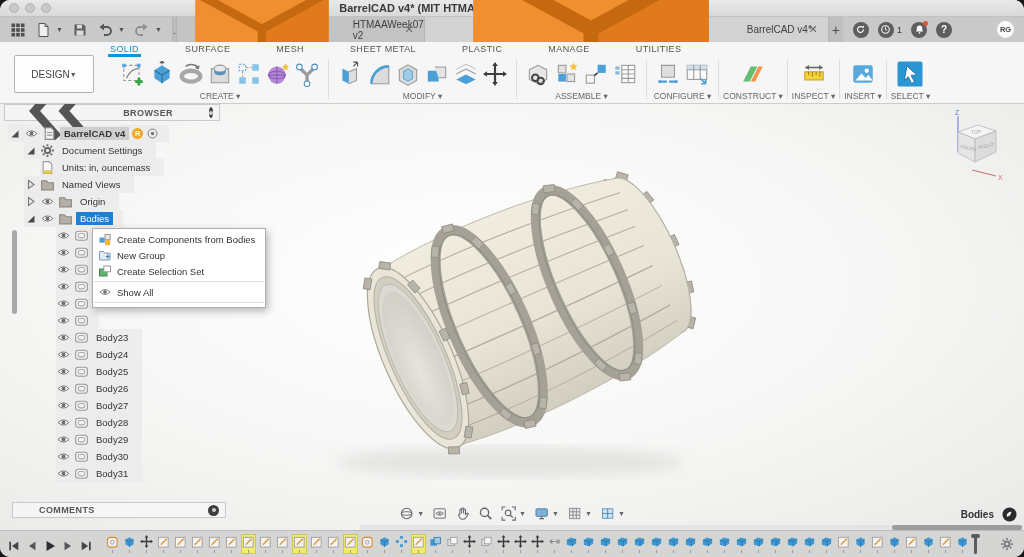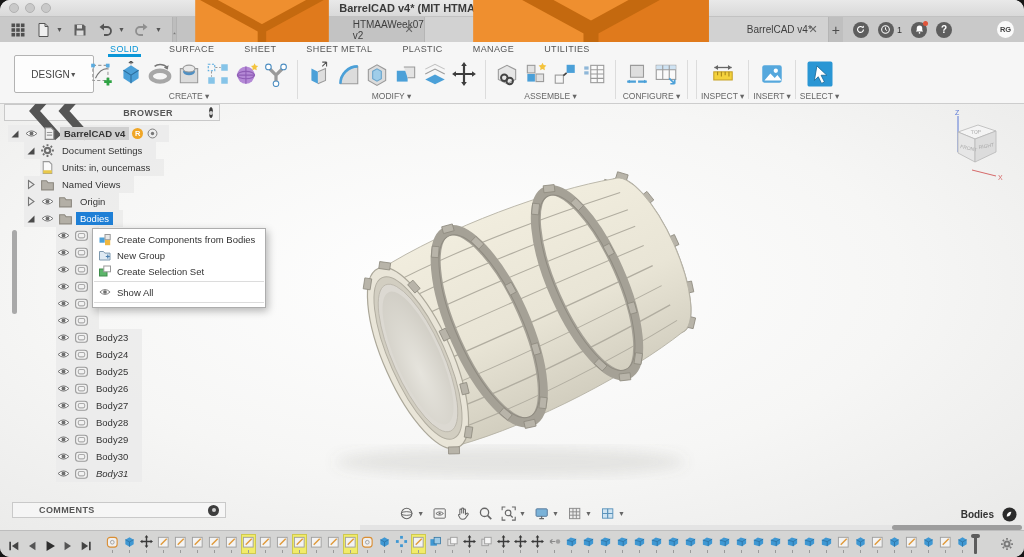--- a/index.html
+++ b/index.html
@@ -29,24 +29,24 @@
   .circbtn svg{width:11px;height:11px;}
   .circbtn .glyphtxt{color:#fff;font-size:10px;font-weight:bold;}
   .avatar{width:17px;height:17px;border-radius:50%;background:#fafafa;display:flex;align-items:center;justify-content:center;font-size:7.5px;font-weight:bold;color:#444;margin-left:36px;}
   .badge1{font-size:9px;color:#333;margin-left:-6px;}
   .reddot{position:absolute;top:-1px;right:-1px;width:5px;height:5px;border-radius:50%;background:#e0543a;}
   .plusbtn{font-size:14px;color:#4c4c4c;padding:0 3px;background:#bfbfbf;height:100%;display:flex;align-items:center;}
 
   
   .ribbon{position:relative;height:62px;background:#f6f6f6;border-bottom:1px solid #cdcdcd;}
   .designbtn{position:absolute;left:14px;top:13px;width:80px;height:38px;background:#fdfdfd;border:1px solid #b3b3b3;border-radius:2px;display:flex;align-items:center;justify-content:center;font-size:10px;color:#444;gap:4px;}
-  .rtabs{position:absolute;left:100px;top:0;height:15px;display:flex;gap:26px;padding-left:8px;}
+  .rtabs{position:absolute;left:100px;top:0;height:15px;display:flex;gap:42px;padding-left:8px;}
   .rtab{font-size:9px;color:#555;letter-spacing:.4px;padding:2px 2px 0;}
   .rtab.active{color:#0a96d7;border-bottom:3px solid #0a96d7;}
-  .rgroups{position:absolute;left:85px;top:16px;display:flex;align-items:stretch;}
+  .rgroups{position:absolute;left:116px;top:16px;display:flex;align-items:stretch;}
   .rgroup{display:flex;flex-direction:column;align-items:center;}
   .rgicons{display:flex;align-items:center;gap:3px;height:32px;padding:0 4px;}
   .rgicons .icon26{width:26px;height:26px;}
   .rgicons .icon30{width:30px;height:30px;}
   .rglabel{font-size:8.5px;color:#666;margin-top:1px;}
   .rsep{width:1px;background:#dcdcdc;margin:2px 4px;}
 
   
   .viewport{position:absolute;top:104px;left:0;right:0;bottom:27px;background:radial-gradient(ellipse at 46% 42%, #ffffff 0%, #f6f6f5 55%, #e9e9e8 100%);overflow:hidden;}
   .barrel{position:absolute;left:300px;top:6px;}
@@ -209,21 +209,21 @@
   </div>
 
   <div class="ribbon">
     <div class="designbtn">
       <span>DESIGN</span>
         <span class="caret">▼</span>
     </div>
     <div class="rtabs" id="rtabs">
         <div class="rtab active">SOLID</div>
         <div class="rtab">SURFACE</div>
-        <div class="rtab">SHEET</div>
+        <div class="rtab">MESH</div>
         <div class="rtab">SHEET METAL</div>
         <div class="rtab">PLASTIC</div>
         <div class="rtab">MANAGE</div>
         <div class="rtab">UTILITIES</div>
       </div>
     <div class="rgroups" id="rgroups">
         <div class="rgroup">
           <div class="rgicons">
             <span class="icon26"><svg viewBox="0 0 24 24" width="100%" height="100%">
                 <rect x="3.5" y="4" width="14" height="14" fill="none" stroke="#9a9a9a" stroke-dasharray="3 2"></rect>
@@ -340,20 +340,29 @@
             <span class="icon26"><svg viewBox="0 0 24 24" width="100%" height="100%">
                 <rect x="3" y="4" width="18" height="13" fill="#fafafa" stroke="#9a9a9a"></rect>
                 <rect x="3" y="4" width="18" height="4" fill="#cfe3f3"></rect>
                 <path d="M3 8h18M9 4v13M15 4v13" stroke="#9a9a9a"></path>
                 <path d="M15 16l5 5M20 21v-4M20 21h-4" stroke="#4ba0d8" stroke-width="1.6" fill="none"></path>
               </svg></span>
           </div>
           <div class="rglabel">CONFIGURE ▾</div>
         </div>
         <div class="rsep"></div>
+        <div class="rgroup">
+          <div class="rgicons">
+            <span class="icon26"><svg viewBox="0 0 24 24" width="100%" height="100%">
+                <path d="M3 19L10 5h6L9 19z" fill="#63bd72"></path>
+                <path d="M10 19L17 5h4l-7 14z" fill="#ef964e"></path>
+              </svg></span>
+          </div>
+          <div class="rglabel">CONSTRUCT ▾</div>
+        </div>
         <div class="rsep"></div>
         <div class="rgroup">
           <div class="rgicons">
             <span class="icon26"><svg viewBox="0 0 24 24" width="100%" height="100%">
                 <path d="M4 6h16" stroke="#666" stroke-width="1.2"></path>
                 <path d="M4 6l3.4-2.2v4.4zM20 6l-3.4-2.2v4.4z" fill="#666"></path>
                 <rect x="3.5" y="10" width="17" height="7.5" fill="#f4d23c" stroke="#c7a32a"></rect>
                 <path d="M7 10v3.2M10.5 10v4.4M14 10v3.2M17.5 10v4.4" stroke="#a8861c"></path>
               </svg></span>
           </div>
@@ -707,21 +716,21 @@
             <span class="icon15"><svg viewBox="0 0 16 16" width="100%" height="100%">
                 <path d="M2.2 8Q8 2.4 13.8 8 8 13.6 2.2 8Z" fill="#fcfcfc" stroke="#6f6f6f"></path>
                 <circle cx="8" cy="8" r="2.1" fill="#6f6f6f"></circle>
               </svg></span>
             <span class="icon15"><svg viewBox="0 0 14 14" width="100%" height="100%">
                 <rect x="1.5" y="3" width="11" height="8.5" rx="2.6" fill="#f2f2f2" stroke="#999"></rect>
                 <rect x="4" y="5.2" width="6" height="4" rx="1.4" fill="none" stroke="#aaa"></rect>
               </svg></span>
             <span class="tlabel">Body30</span>
           </div>
-          <div class="trow" style="margin-left: 52px; font-style: italic;">
+          <div class="trow" style="margin-left: 52px;">
             <span class="icon15"><svg viewBox="0 0 16 16" width="100%" height="100%">
                 <path d="M2.2 8Q8 2.4 13.8 8 8 13.6 2.2 8Z" fill="#fcfcfc" stroke="#6f6f6f"></path>
                 <circle cx="8" cy="8" r="2.1" fill="#6f6f6f"></circle>
               </svg></span>
             <span class="icon15"><svg viewBox="0 0 14 14" width="100%" height="100%">
                 <rect x="1.5" y="3" width="11" height="8.5" rx="2.6" fill="#f2f2f2" stroke="#999"></rect>
                 <rect x="4" y="5.2" width="6" height="4" rx="1.4" fill="none" stroke="#aaa"></rect>
               </svg></span>
             <span class="tlabel">Body31</span>
           </div>

